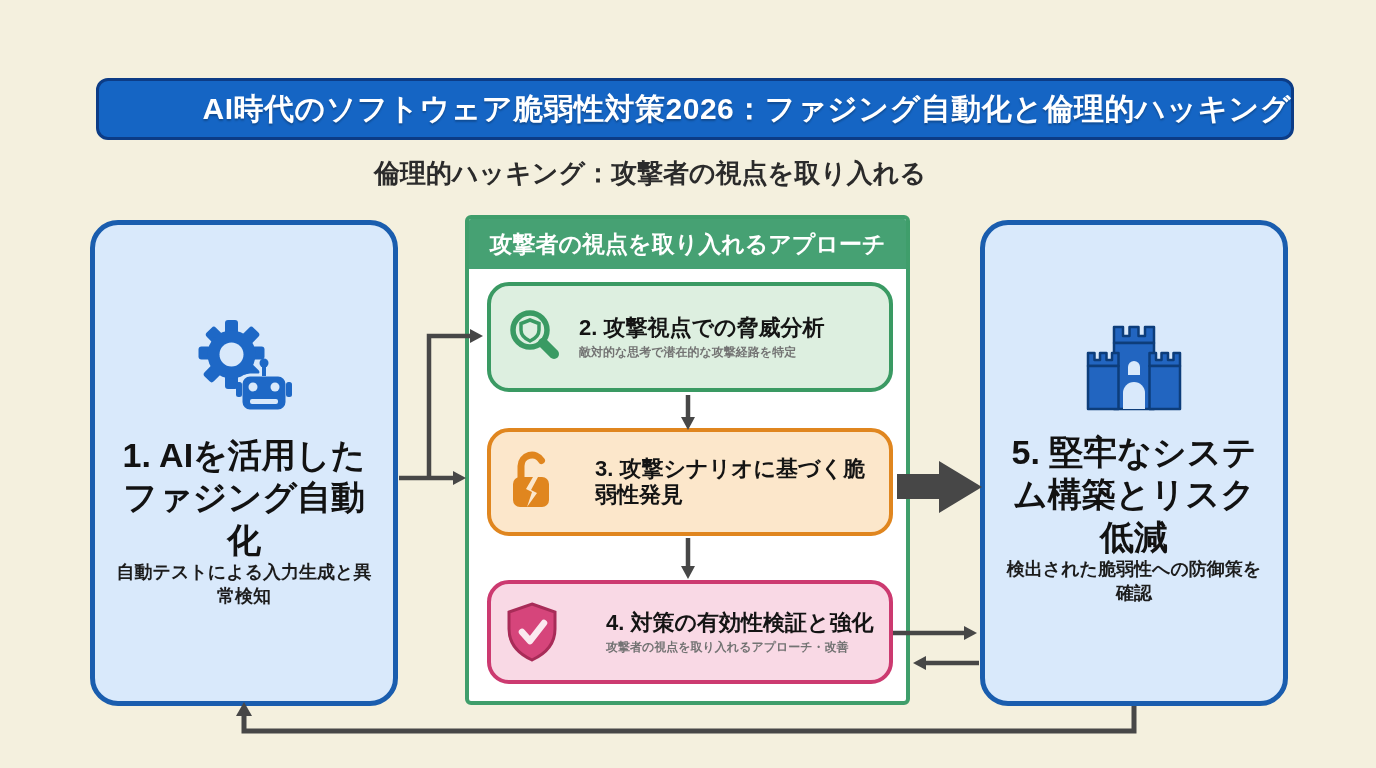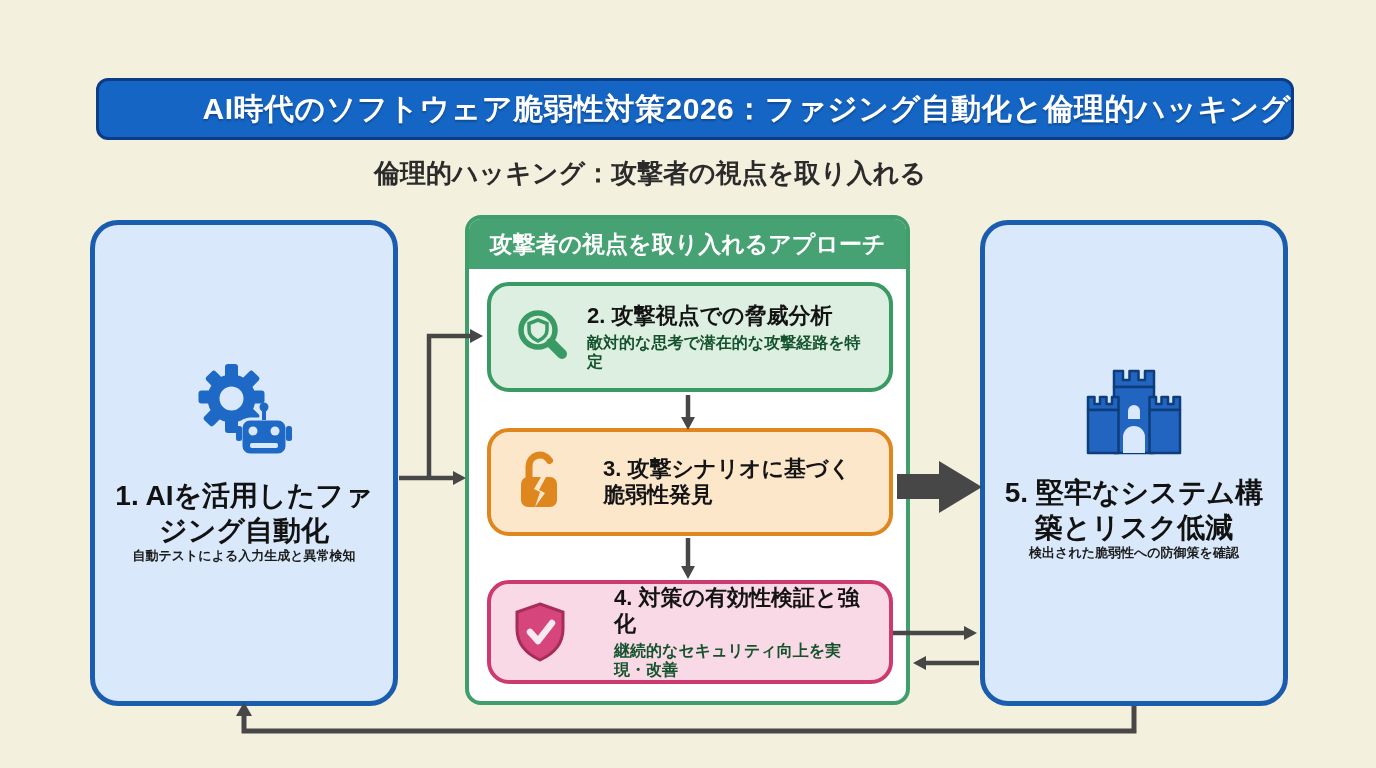--- a/index.html
+++ b/index.html
@@ -17,34 +17,34 @@
     font-size:26px;font-weight:bold;color:#2b2b2b;}
 
   
   .side-box{position:absolute;top:220px;width:308px;height:486px;box-sizing:border-box;
     background:#d9e9fb;border:5px solid #1a5dae;border-radius:28px;
     display:flex;flex-direction:column;align-items:center;justify-content:center;
     padding:0 16px;text-align:center;}
   .side-box.left{left:90px;}
   .side-box.right{left:980px;}
   .side-box .icon{margin-bottom:14px;}
-  .side-title{font-size:28px;font-weight:bold;color:#121212;line-height:1.25;}
-  .side-desc{font-size:13px;font-weight:bold;color:#1c1c1c;line-height:1.3;}
+  .side-title{font-size:34px;font-weight:bold;color:#121212;line-height:1.25;}
+  .side-desc{font-size:18px;font-weight:bold;color:#1c1c1c;line-height:1.3;}
 
   
   .panel{position:absolute;left:465px;top:215px;width:445px;height:490px;box-sizing:border-box;
-    background:#ffffff;border:4px solid #3f9e6b;border-radius:16px;overflow:hidden;}
+    background:#ffffff;border:4px solid #3f9e6b;border-radius:6px;overflow:hidden;}
   .panel-header{height:50px;background:#46a173;display:flex;align-items:center;justify-content:center;}
   .panel-header span{color:#ffffff;font-size:23px;font-weight:bold;white-space:nowrap;}
 
   .step{position:absolute;left:18px;width:406px;box-sizing:border-box;border-radius:22px;
-    display:flex;align-items:center;padding:0 20px;}
+    display:flex;align-items:center;padding:0 12px;}
   .step .icon{flex:0 0 auto;margin-right:12px;display:flex;align-items:center;justify-content:center;}
   .step-title{font-size:22px;font-weight:bold;color:#141414;line-height:1.2;}
-  .step-desc{font-size:16px;font-weight:600;color:#14532d;line-height:1.2;margin-top:3px;}
+  .step-desc{font-size:12px;font-weight:600;color:#737373;line-height:1.2;margin-top:3px;}
   .step.s2{top:63px;height:110px;background:#ddefe0;border:4px solid #3a9a63;}
   .step.s3{top:209px;height:108px;background:#fce7cb;border:4px solid #e0861f;gap:20px;}
   .step.s4{top:361px;height:104px;background:#f9d9e5;border:4px solid #cc3a70;gap:33px;}
 
   .arrow-layer{position:absolute;left:0;top:0;pointer-events:none;}
 </style>
 </head>
 <body>
 
 <div class="canvas">
@@ -124,21 +124,21 @@
 
     <div class="step s4">
       <div class="icon">
         <svg width="58" height="62" viewBox="0 0 58 62">
           <path d="M29 3 L52 11 V28 C52 43 42 53 29 59 C16 53 6 43 6 28 V11 Z" fill="#d6457b" stroke="#a82c58" stroke-width="3"></path>
           <polyline points="19,31 27,40 41,22" fill="none" stroke="#fbe9f0" stroke-width="6.5" stroke-linecap="round" stroke-linejoin="round"></polyline>
         </svg>
       </div>
       <div class="step-text">
         <div class="step-title">4. 対策の有効性検証と強化</div>
-        <div class="step-desc">継続的なセキュリティ向上を実現・改善</div>
+        <div class="step-desc">攻撃者の視点を取り入れるアプローチ・改善</div>
       </div>
     </div>
   </div>
 
   <div class="side-box right">
     <div class="icon">
       <svg width="100" height="92" viewBox="0 0 100 92">
         <g fill="#2265c0" stroke="#0d3d7a" stroke-width="2.5" stroke-linejoin="round">
           <path d="M30 6 h9 v9 h6.5 v-9 h9 v9 h6.5 v-9 h9 v16 h-40 z"></path>
           <rect x="30" y="22" width="40" height="66"></rect>

